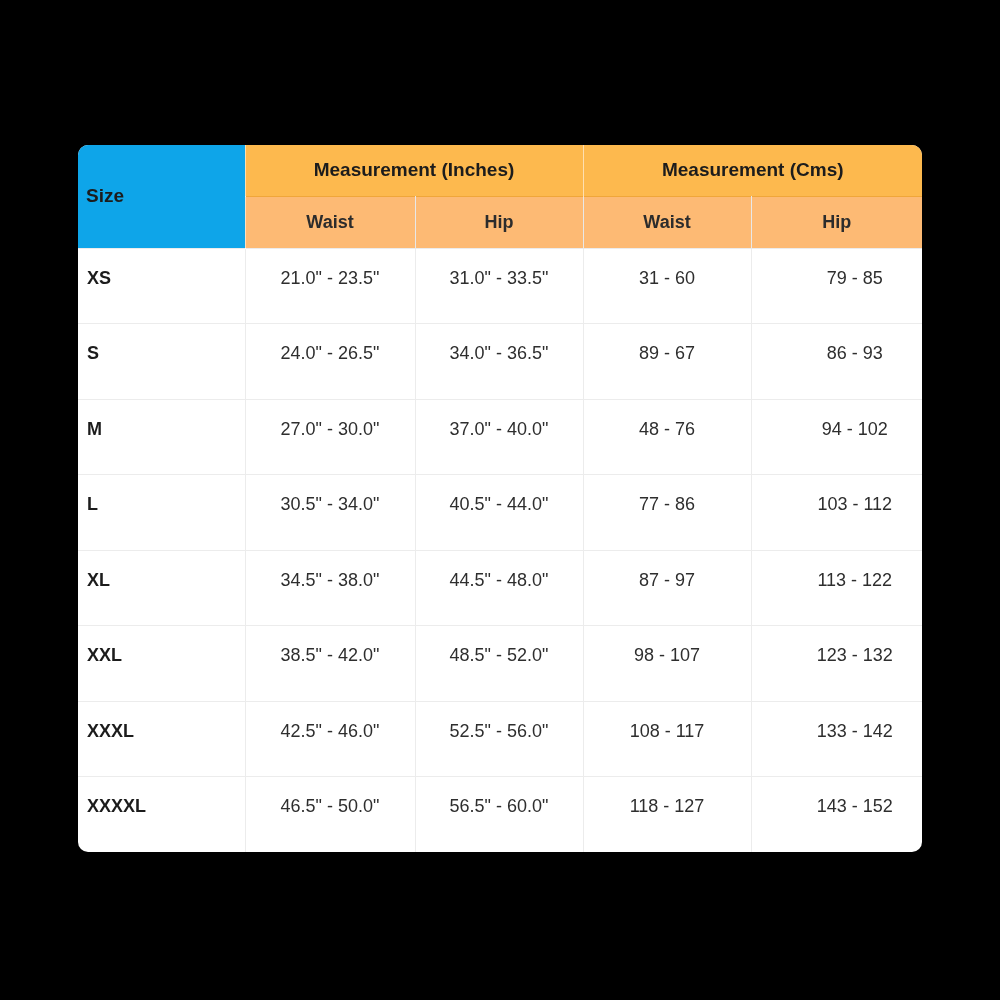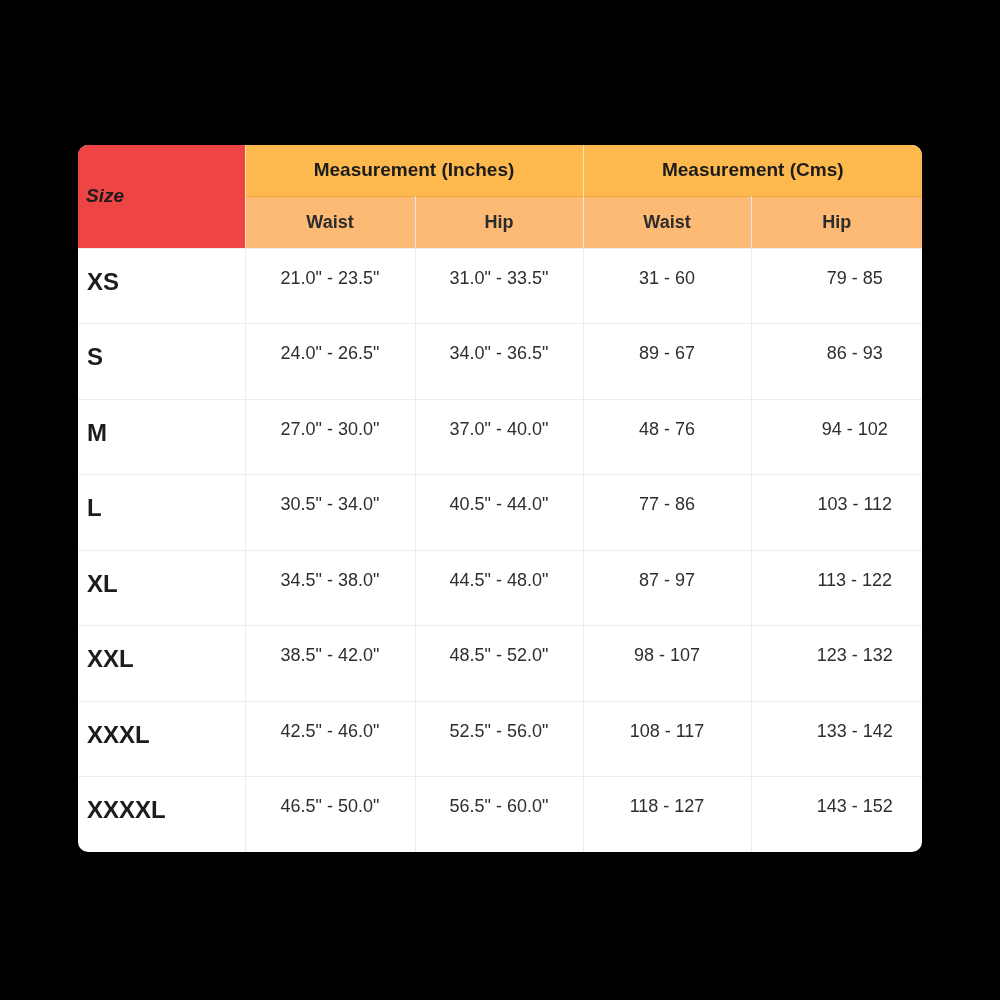--- a/index.html
+++ b/index.html
@@ -44,31 +44,30 @@
 
   
   col.c-size  { width: 167px; }
   col.c-wi    { width: 170px; }
   col.c-hi    { width: 168px; }
   col.c-wc    { width: 168px; }
   col.c-hc    { width: 171px; }
 
   
   th.size-head {
-    background: #ef4444;
+    background: #0ea5e9;
     color: #1c1c1c;
     font-size: 19px;
     font-weight: bold;
     text-align: left;
     padding: 0 0 0 8px;
     vertical-align: middle;
     border-right: 1px solid rgba(255,255,255,0.55);
     height: 103px;
     box-sizing: border-box;
-    font-style: italic;
   }
 
   th.group-head {
     background: #fdb94e;
     color: #1c1c1c;
     font-size: 19px;
     font-weight: bold;
     text-align: center;
     height: 51px;
     padding: 12px;
@@ -106,21 +105,21 @@
     text-align: center;
     height: 75.5px;
   }
   tbody td.last { border-right: none; padding-left: 36px; }
 
   tbody td.size-cell {
     text-align: left;
     padding-left: 9px;
     font-weight: bold;
     color: #1c1c1c;
-    font-size: 24px;
+    font-size: 18px;
   }
 </style>
 </head>
 <body>
 
 <div id="stage">
 
   <div class="chart-card">
     <table class="size-chart">
       <colgroup>

